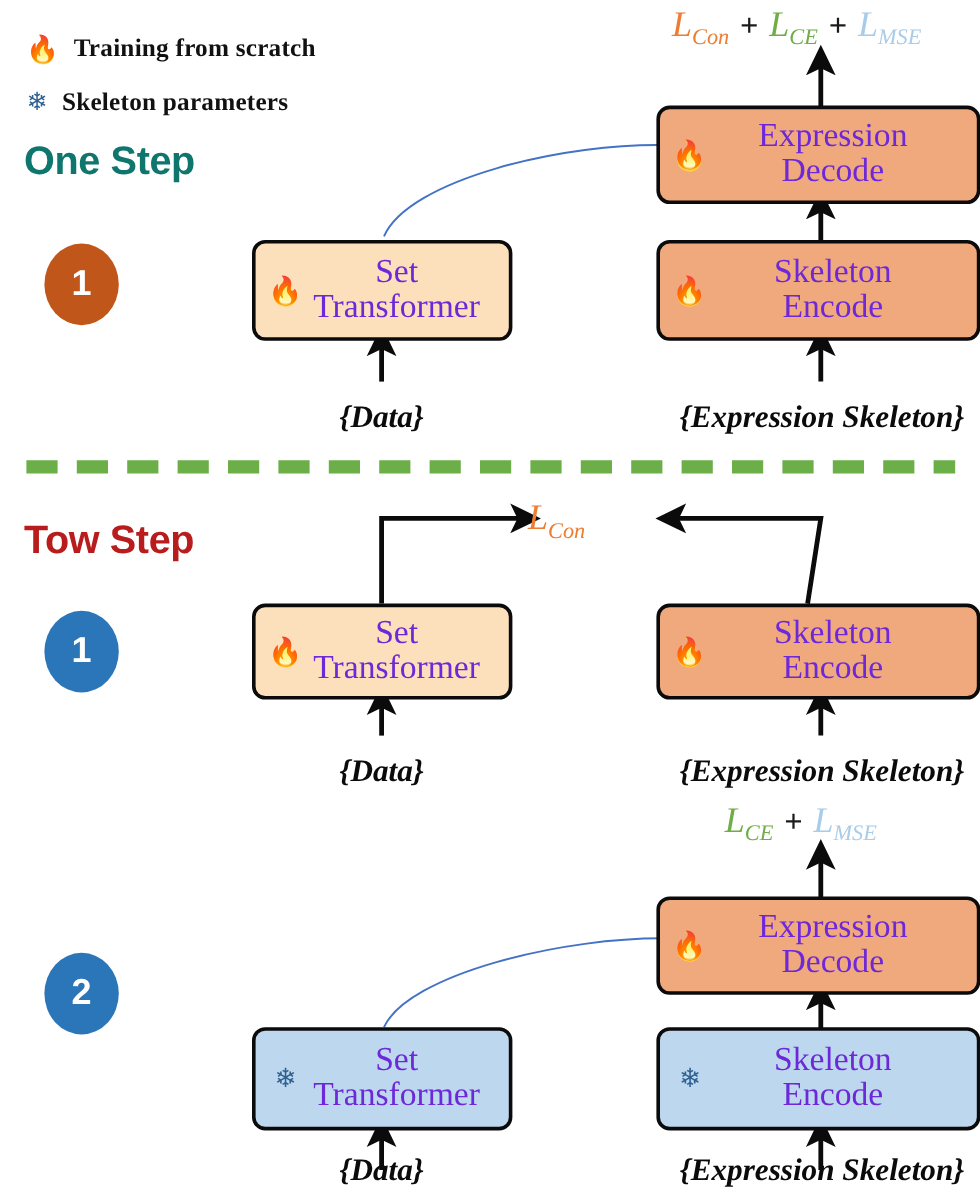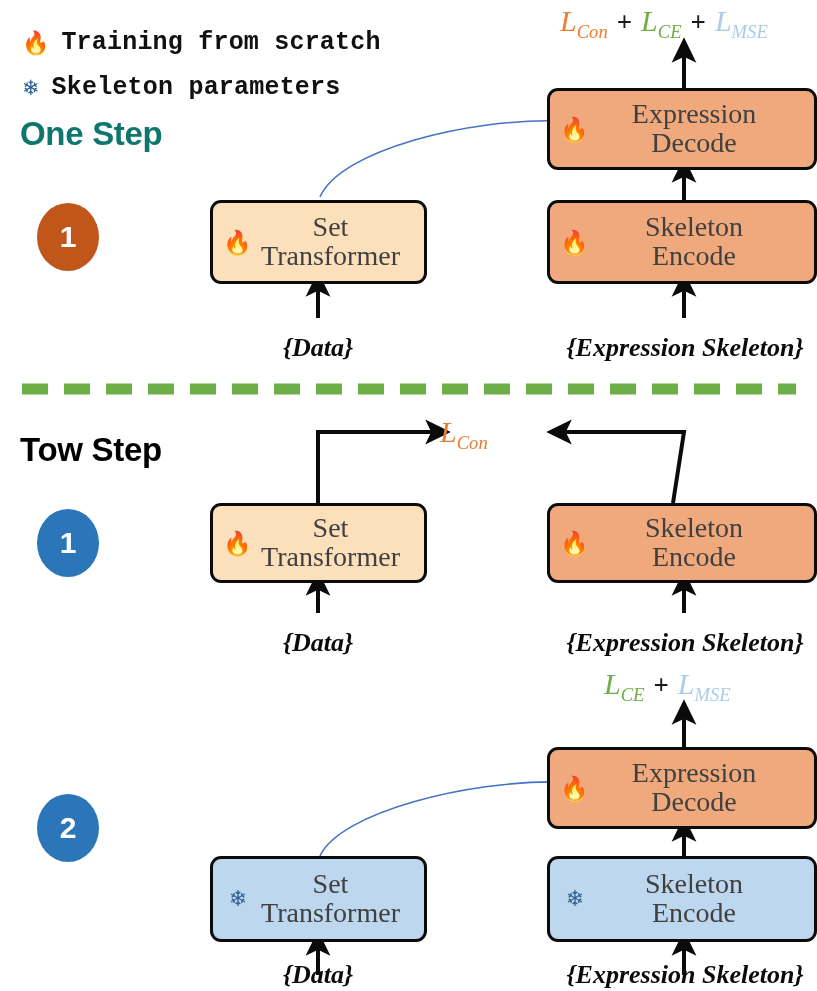--- a/index.html
+++ b/index.html
@@ -20,23 +20,23 @@
   }
 
   
   .legend-row {
     position: absolute;
     display: flex;
     align-items: center;
     gap: 12px;
   }
   .legend-row .legend-label {
-    font-family: Liberation Mono, monospace;
-    font-weight: bold;
-    font-size: 25px;
+    font-family: Liberation Serif, serif;
+    font-weight: bold;
+    font-size: 21px;
     color: #111111;
     letter-spacing: 0.2px;
   }
 
   
   .icon-flame, .icon-snow {
     display: inline-block;
     line-height: 1;
     text-align: center;
   }
@@ -92,21 +92,21 @@
     display: flex;
     align-items: center;
     justify-content: center;
   }
   .box .box-label {
     flex: 1 1 auto;
     text-align: center;
     font-family: "Liberation Serif", serif;
     font-size: 28px;
     line-height: 1.02;
-    color: #404040;
+    color: #6d28d9;
     padding-right: 10px;
     white-space: pre-line;
   }
   .fill-peach  { background: #FCE0BC; }
   .fill-orange { background: #F0A97C; }
   .fill-blue   { background: #BDD7EE; }
 
   
   .input-label {
     position: absolute;
@@ -235,21 +235,21 @@
     <span class="box-icon">
         <span class="icon-flame">🔥</span>
       </span>
     <span class="box-label">Skeleton
 Encode</span>
   </div>
 
   <div class="input-label" style="left:218px; top:333px; width:200px;">{Data}</div>
   <div class="input-label" style="left:560px; top:333px; width:250px;">{Expression Skeleton}</div>
 
-  <div class="section-title" style="left:20px; top:431px; color:#000000;">Tow Step</div>
+  <div class="section-title" style="left:20px; top:431px; color:#b91c1c;">Tow Step</div>
 
   <div class="badge" style="left:37px; top:509px; background:#2B76B9;">1</div>
 
   <div class="loss-expr" style="left:440px; top:415px;">
     <span class="loss-term" style="color:#ED7D31;">
       <span>L</span><sub>Con</sub>
     </span>
   </div>
 
   <div class="box fill-peach" style="left:210px; top:503px; width:217px; height:80px;">

